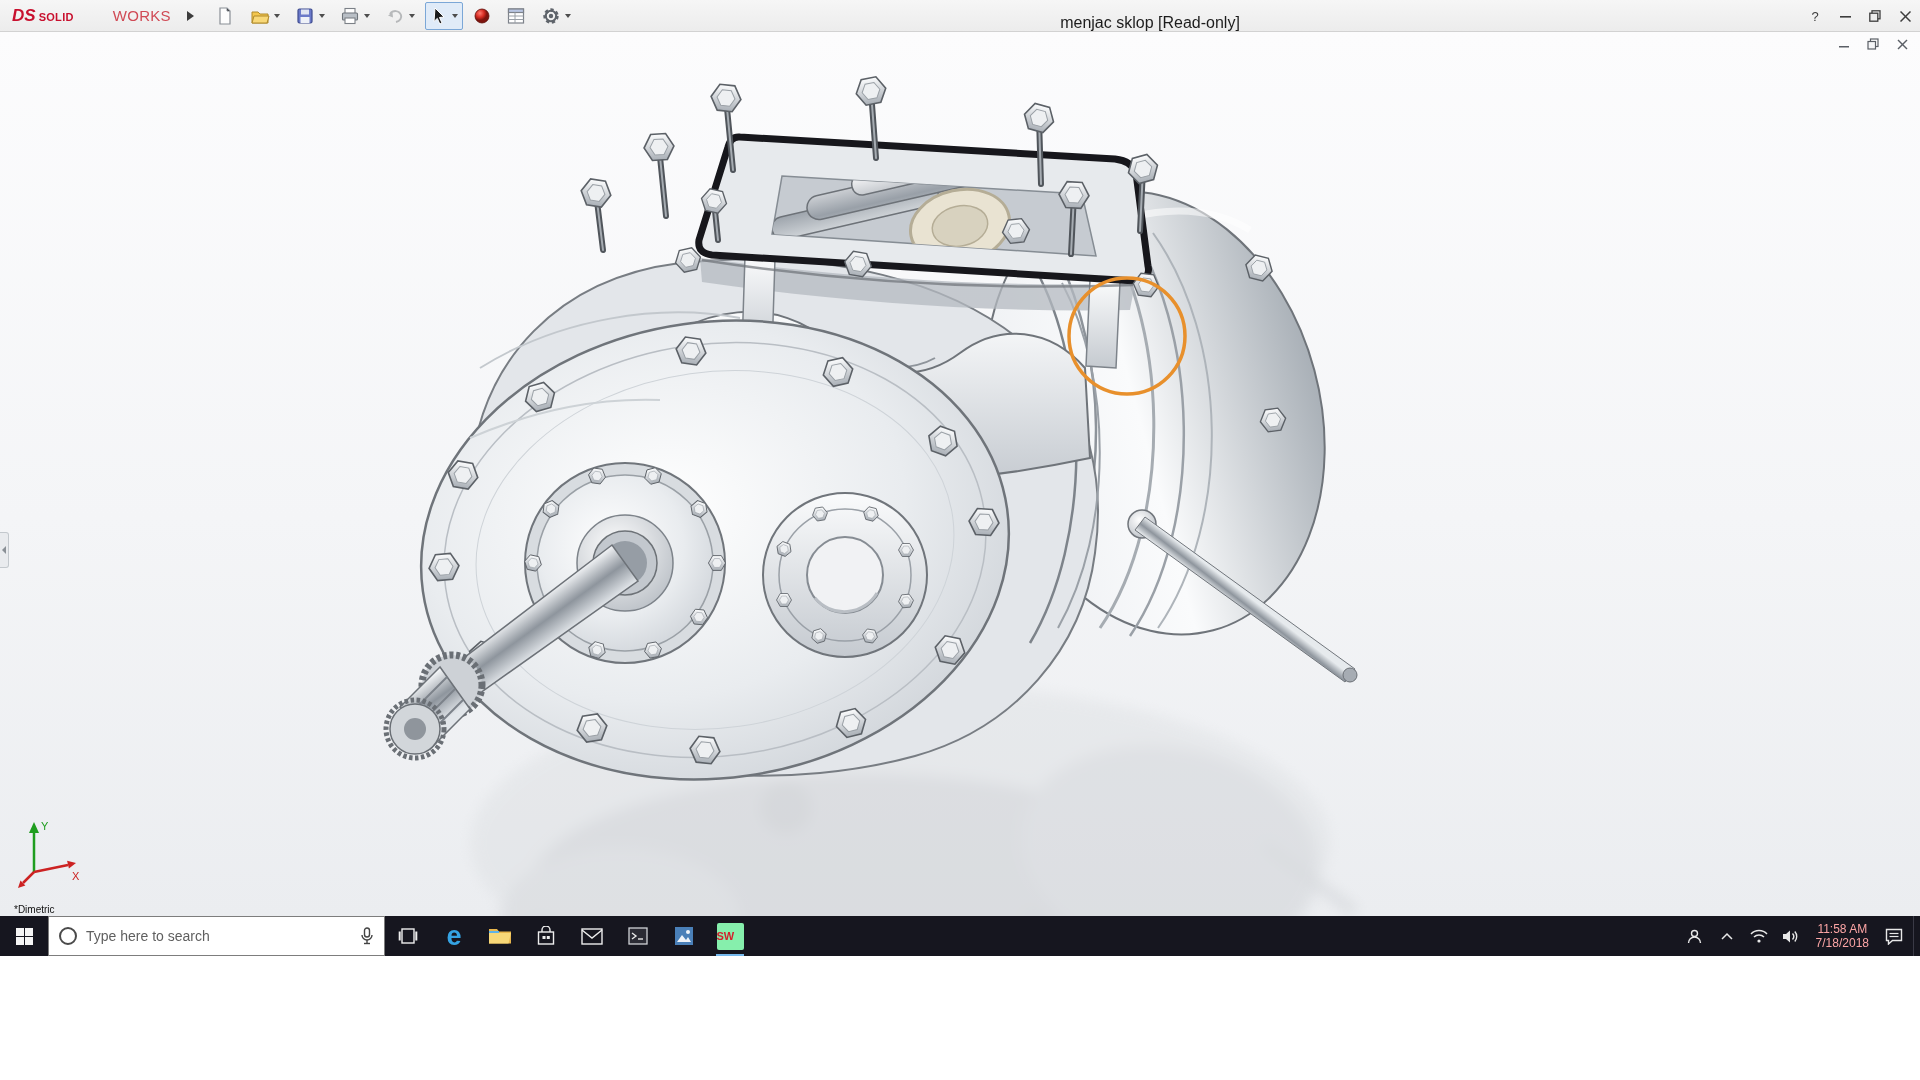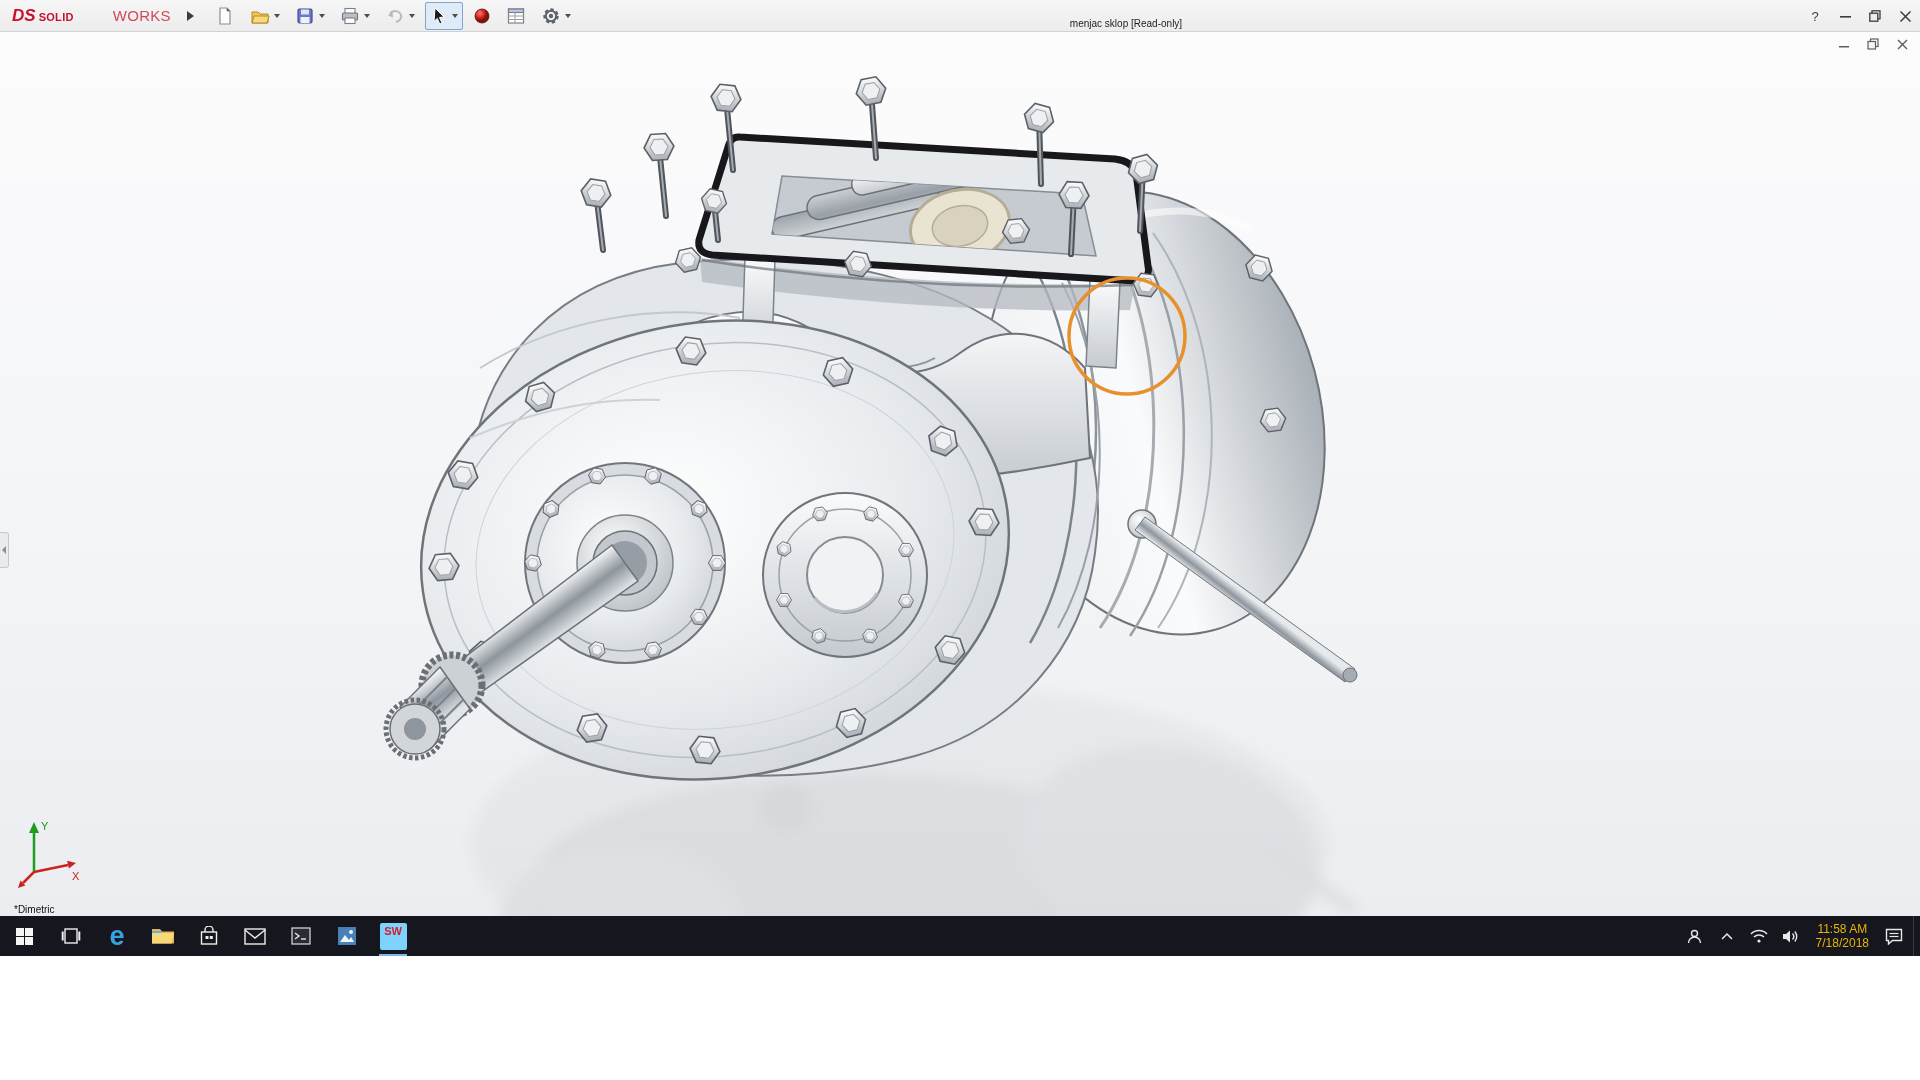--- a/index.html
+++ b/index.html
@@ -16,22 +16,22 @@
   .brand .solid { color:#c8102e; font-weight:bold; font-size:11px; letter-spacing:.3px; }
   .brand .works { color:#d04a55; font-weight:normal; font-size:15px; letter-spacing:.3px;margin-left:36px; }
   .flyout { width:0; height:0; border-left:7px solid #3c3c3c;
     border-top:5px solid transparent; border-bottom:5px solid transparent; margin:0 16px 0 8px; }
   .toolbar { display:flex; align-items:center; gap:5px; }
   .tb-btn { display:flex; align-items:center; padding:3px 4px; border:1px solid transparent; border-radius:2px; }
   .tb-btn.active { border-color:#7ba7d7; background:#e0ebf8; }
   .tb-btn.disabled svg { opacity:.35; }
   .caret { width:0; height:0; border-left:3.5px solid transparent; border-right:3.5px solid transparent;
     border-top:4px solid #4d4d4d; margin-left:4px; }
-  .win-title { position:absolute; left:1126px; transform:translateX(-50%);
-    font-size:10px; color:#1c1c1c; white-space:nowrap;margin-top:15px; }
+  .win-title { position:absolute; left:1150px; transform:translateX(-50%);
+    font-size:16px; color:#1c1c1c; white-space:nowrap;margin-top:15px; }
   .win-controls { position:absolute; right:0; top:0; height:32px; display:flex; align-items:center; }
   .wc-help { font-size:13px; color:#3d3d3d; width:30px; text-align:center; }
   .wc-btn { width:30px; height:32px; display:grid; place-items:center; }
 
   
   .viewport { position:absolute; top:32px; left:0; right:0; bottom:40px;
     background:linear-gradient(#fcfcfd 0%, #f4f5f7 55%, #ebedf0 100%); overflow:hidden; }
   .model-svg { position:absolute; inset:0; width:100%; height:100%; }
   .doc-controls { position:absolute; top:5px; right:10px; display:flex; gap:13px; z-index:5; }
   .doc-controls .dc { width:16px; height:14px; display:grid; place-items:center; }
@@ -50,27 +50,27 @@
   .searchbox { width:337px; background:#ffffff; border:1px solid #7d7d7d;
     display:flex; align-items:center; padding:0 10px; gap:9px; }
   .searchbox input { flex:1; border:none; outline:none; font-size:14px;
     color:#333; background:transparent; font-family:"Liberation Sans",sans-serif; }
   .searchbox input::placeholder { color:#5f5f5f; }
   .cortana-ring { width:18px; height:18px; border:2px solid #4a4a4a; border-radius:50%; }
   .app-btn { width:46px; display:grid; place-items:center; position:relative; }
   .app-btn.running::after { content:""; position:absolute; left:9px; right:9px; bottom:0;
     height:2px; background:#76b9ed; }
   .edge-e { font-size:27px; font-weight:bold; color:#35a3e3; line-height:1; }
-  .sw-tile { width:27px; height:27px; background:#7dd3fc; border-radius:2px; overflow:hidden;
-    display:flex; flex-direction:column; align-items:center; justify-content:space-between;gap:44px; }
+  .sw-tile { width:27px; height:27px; background:#86efac; border-radius:2px; overflow:hidden;
+    display:flex; flex-direction:row; align-items:center; justify-content:space-between;gap:44px; }
   .sw-label { color:#d21f2c; font-weight:bold; font-size:11px; line-height:16px; }
   .sw-year { background:#d21f2c; color:#fff; font-size:7px; line-height:9px; width:100%; text-align:center; }
   .tray { margin-left:auto; display:flex; align-items:center; gap:6px; padding-right:2px; }
   .tray-btn { width:26px; height:40px; display:grid; place-items:center; }
-  .clock { text-align:center; font-size:12px; color:#eab308; line-height:14px; padding:0 6px; }
+  .clock { text-align:center; font-size:12px; color:#fca5a5; line-height:14px; padding:0 6px; }
   .show-desktop { width:5px; height:40px; border-left:1px solid #3a3a46; }
 
   svg { display:block; }
 </style>
 </head>
 <body>
 
 <div class="screen">
 
   <div class="titlebar">
@@ -441,20 +441,30 @@
   <div class="taskbar">
     <div class="tb-start">
       <svg width="17" height="17" viewBox="0 0 17 17">
         <rect x="0" y="0" width="8" height="8" fill="#f5f5f5"></rect>
           <rect x="9" y="0" width="8" height="8" fill="#f5f5f5"></rect>
         <rect x="0" y="9" width="8" height="8" fill="#f5f5f5"></rect>
           <rect x="9" y="9" width="8" height="8" fill="#f5f5f5"></rect>
       </svg>
     </div>
 
+    <div class="searchbox">
+      <span class="cortana-ring"></span>
+      <input type="text" placeholder="Type here to search" style="">
+      <svg width="14" height="18" viewBox="0 0 14 18">
+        <rect x="4.5" y="1" width="5" height="9" rx="2.5" fill="none" stroke="#444" stroke-width="1.4"></rect>
+        <path d="M2 8 a5 5 0 0 0 10 0" fill="none" stroke="#444" stroke-width="1.4"></path>
+        <line x1="7" y1="13" x2="7" y2="16" stroke="#444" stroke-width="1.4"></line>
+        <line x1="4" y1="16.5" x2="10" y2="16.5" stroke="#444" stroke-width="1.4"></line>
+      </svg>
+    </div>
 
     <div class="app-btn">
       <svg width="20" height="18" viewBox="0 0 20 18">
         <rect x="4" y="2" width="12" height="14" fill="none" stroke="#eee" stroke-width="1.4"></rect>
         <rect x="0.7" y="4.5" width="2" height="9" fill="#eee"></rect>
         <rect x="17.3" y="4.5" width="2" height="9" fill="#eee"></rect>
       </svg>
     </div>
     <div class="app-btn">
       <span class="edge-e">e</span>

